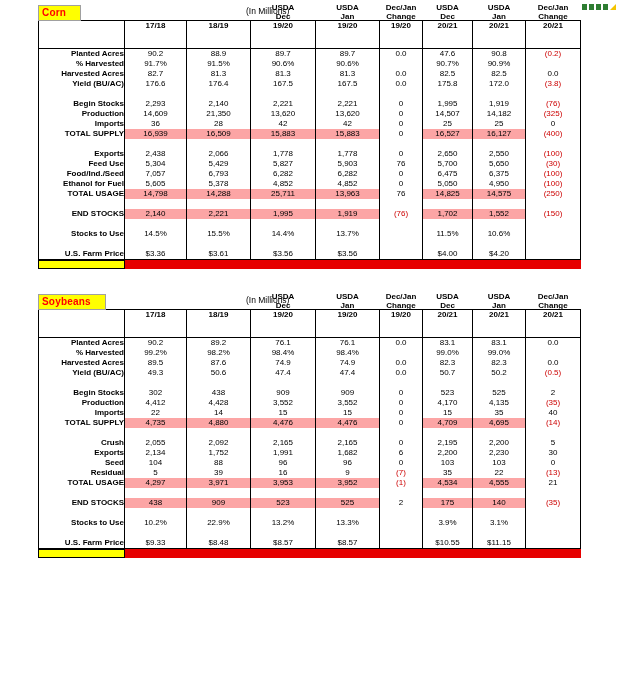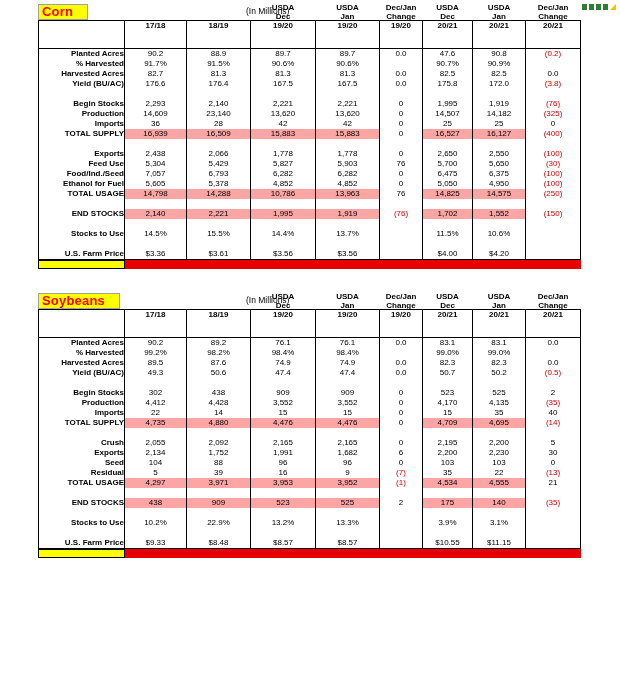--- a/index.html
+++ b/index.html
@@ -9,21 +9,21 @@
     color:#000;position:relative;overflow:hidden;
   }
   .page{position:absolute;inset:0;background:#fff;}
   .logo{position:absolute;top:0;right:3px;width:36px;height:10px;overflow:hidden;}
   .section{position:absolute;left:38px;width:546px;}
   .sec-corn{top:2px;}
   .sec-soy{top:291px;}
   .title-row{position:relative;height:16px;margin-bottom:2px;}
   .title-box{
     display:inline-block;background:#ffff00;border:1px solid #a0a0a0;
-    color:#ff0000;font-weight:bold;font-size:13px;line-height:14px;
+    color:#ff0000;font-weight:bold;font-size:10px;line-height:14px;
     padding:0 14px 0 3px;letter-spacing:.2px;
   }
   .units{
     position:absolute;left:208px;top:4px;width:150px;
     font-size:8.5px;color:#000;
   }
   .grid{
     display:grid;
     grid-template-columns:86px 62px 64px 65px 64px 43px 50px 53px 54px;
     border:1px solid #000;width:541px;background:#fff;
@@ -160,21 +160,21 @@
         <div class="dc val">2,293</div>
         <div class="dc val">2,140</div>
         <div class="dc val">2,221</div>
         <div class="dc val">2,221</div>
         <div class="dc val">0</div>
         <div class="dc val">1,995</div>
         <div class="dc val">1,919</div>
         <div class="dc val neg">(76)</div>
         <div class="dc lab normal">Production</div>
         <div class="dc val">14,609</div>
-        <div class="dc val">23,140</div>
+        <div class="dc val">21,350</div>
         <div class="dc val">13,620</div>
         <div class="dc val">13,620</div>
         <div class="dc val">0</div>
         <div class="dc val">14,507</div>
         <div class="dc val">14,182</div>
         <div class="dc val neg">(325)</div>
         <div class="dc lab normal">Imports</div>
         <div class="dc val">36</div>
         <div class="dc val">28</div>
         <div class="dc val">42</div>
@@ -233,21 +233,21 @@
         <div class="dc val">5,378</div>
         <div class="dc val">4,852</div>
         <div class="dc val">4,852</div>
         <div class="dc val">0</div>
         <div class="dc val">5,050</div>
         <div class="dc val">4,950</div>
         <div class="dc val neg">(100)</div>
         <div class="dc lab total">TOTAL USAGE</div>
         <div class="dc val hl">14,798</div>
         <div class="dc val hl">14,288</div>
-        <div class="dc val hl">10,786</div>
+        <div class="dc val hl">25,711</div>
         <div class="dc val hl">13,963</div>
         <div class="dc val">76</div>
         <div class="dc val hl">14,825</div>
         <div class="dc val hl">14,575</div>
         <div class="dc val neg">(250)</div>
         <div class="dc lab spacer"></div>
         <div class="dc val"></div>
         <div class="dc val"></div>
         <div class="dc val"></div>
         <div class="dc val"></div>

